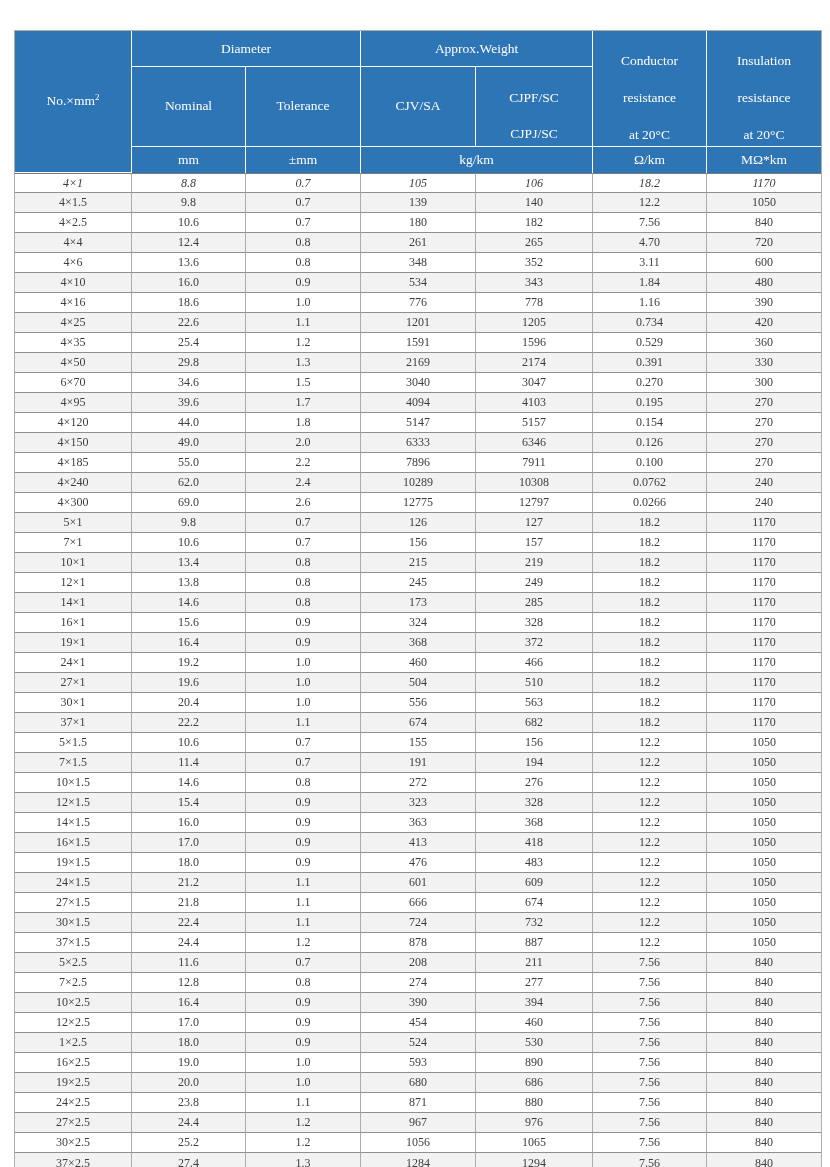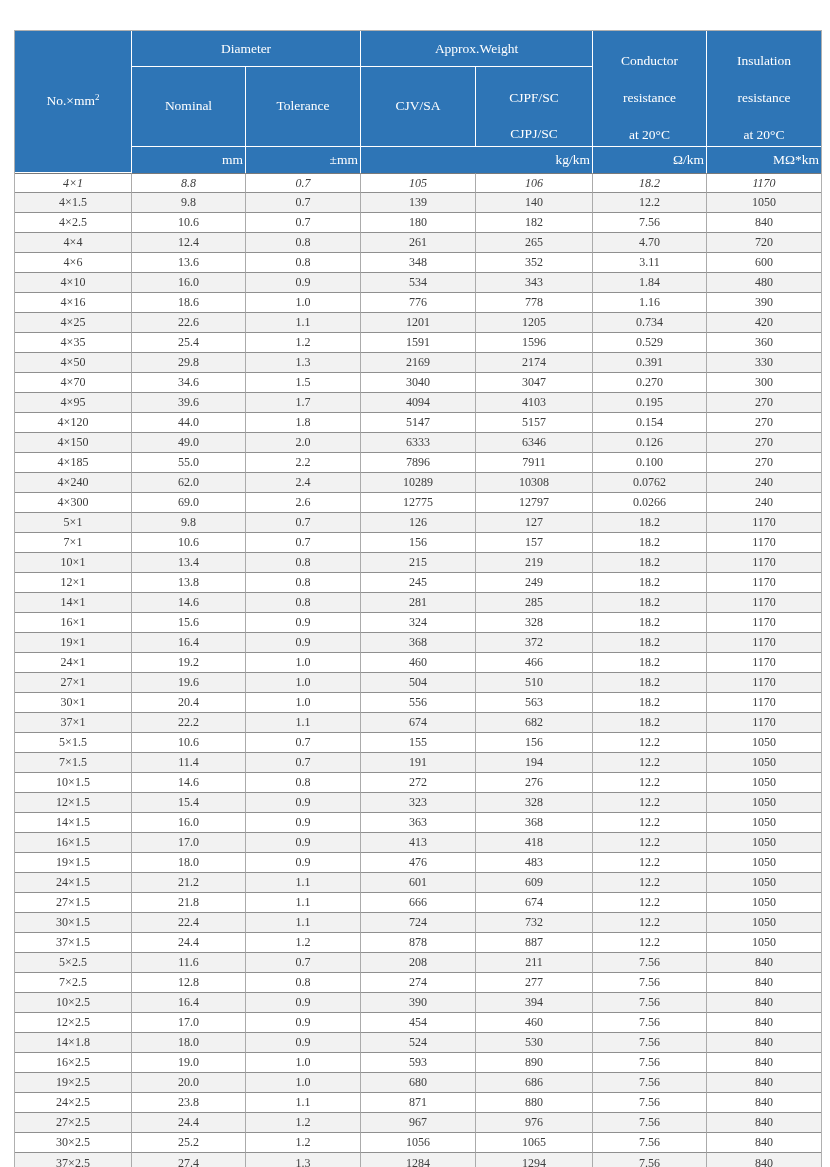--- a/index.html
+++ b/index.html
@@ -32,21 +32,21 @@
     color: var(--header-text);
     font-weight: normal;
     font-size: 13.5px;
     text-align: center;
     vertical-align: middle;
     padding: 2px 2px;
     border-right: 1px solid #ffffff;
     border-bottom: 1px solid #ffffff;
   }
   thead th.last-col { border-right: none; }
-  thead tr.units-row th { border-bottom: none; height: 26px; text-align: right; }
+  thead tr.units-row th { border-bottom: none; height: 26px; }
   thead tr.group-row th { height: 36px; }
   thead tr.sub-row th { height: 47px; }
   thead th .hline { line-height: 1.25; margin-top: 20px; }
   thead th sup { font-size: 9px; vertical-align: super; line-height: 0; }
   tbody td {
     color: var(--body-text);
     font-size: 12px;
     text-align: center;
     vertical-align: middle;
     height: 20px;
@@ -195,21 +195,21 @@
           <tr>
             <td>4×50</td>
             <td>29.8</td>
             <td>1.3</td>
             <td>2169</td>
             <td>2174</td>
             <td>0.391</td>
             <td>330</td>
           </tr>
           <tr>
-            <td>4×70</td>
+            <td>6×70</td>
             <td>34.6</td>
             <td>1.5</td>
             <td>3040</td>
             <td>3047</td>
             <td>0.270</td>
             <td>300</td>
           </tr>
           <tr>
             <td>4×95</td>
             <td>39.6</td>
@@ -297,21 +297,21 @@
             <td>0.8</td>
             <td>245</td>
             <td>249</td>
             <td>18.2</td>
             <td>1170</td>
           </tr>
           <tr>
             <td>14×1</td>
             <td>14.6</td>
             <td>0.8</td>
-            <td>281</td>
+            <td>173</td>
             <td>285</td>
             <td>18.2</td>
             <td>1170</td>
           </tr>
           <tr>
             <td>16×1</td>
             <td>15.6</td>
             <td>0.9</td>
             <td>324</td>
             <td>328</td>
@@ -492,21 +492,21 @@
           <tr>
             <td>12×2.5</td>
             <td>17.0</td>
             <td>0.9</td>
             <td>454</td>
             <td>460</td>
             <td>7.56</td>
             <td>840</td>
           </tr>
           <tr>
-            <td>14×1.8</td>
+            <td>1×2.5</td>
             <td>18.0</td>
             <td>0.9</td>
             <td>524</td>
             <td>530</td>
             <td>7.56</td>
             <td>840</td>
           </tr>
           <tr>
             <td>16×2.5</td>
             <td>19.0</td>

